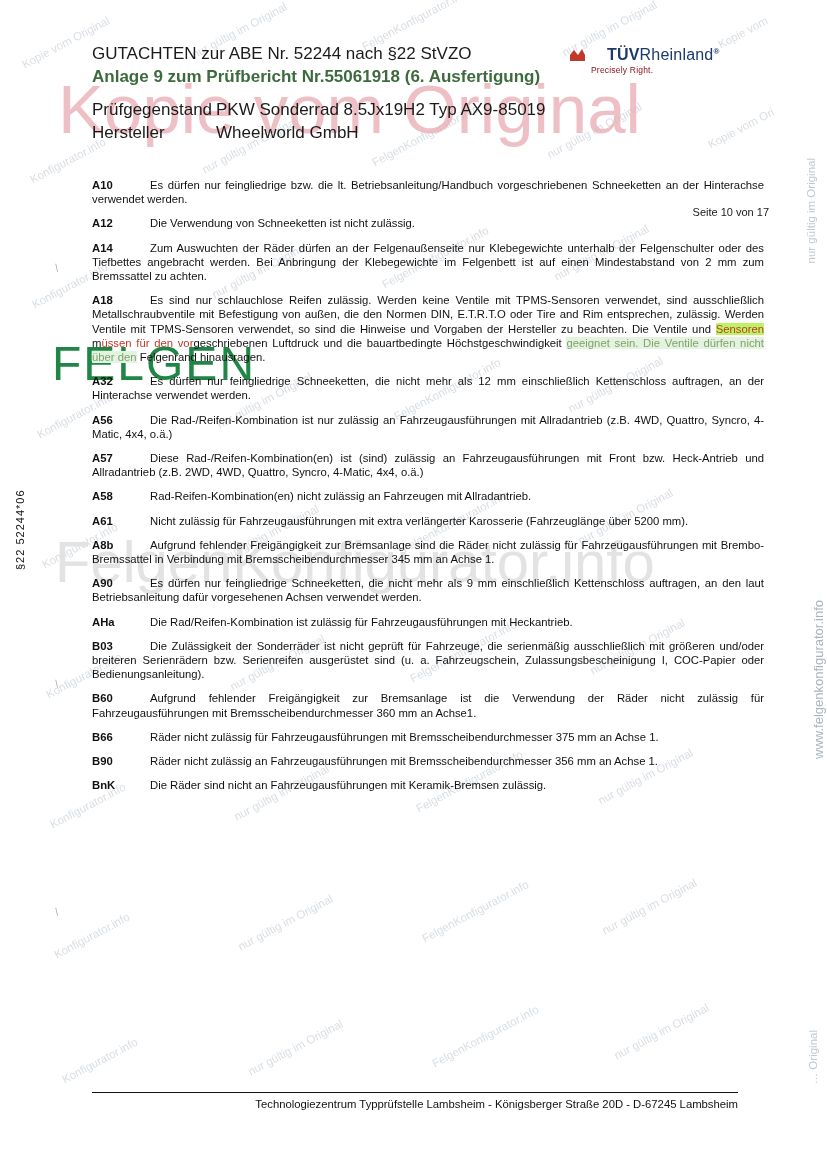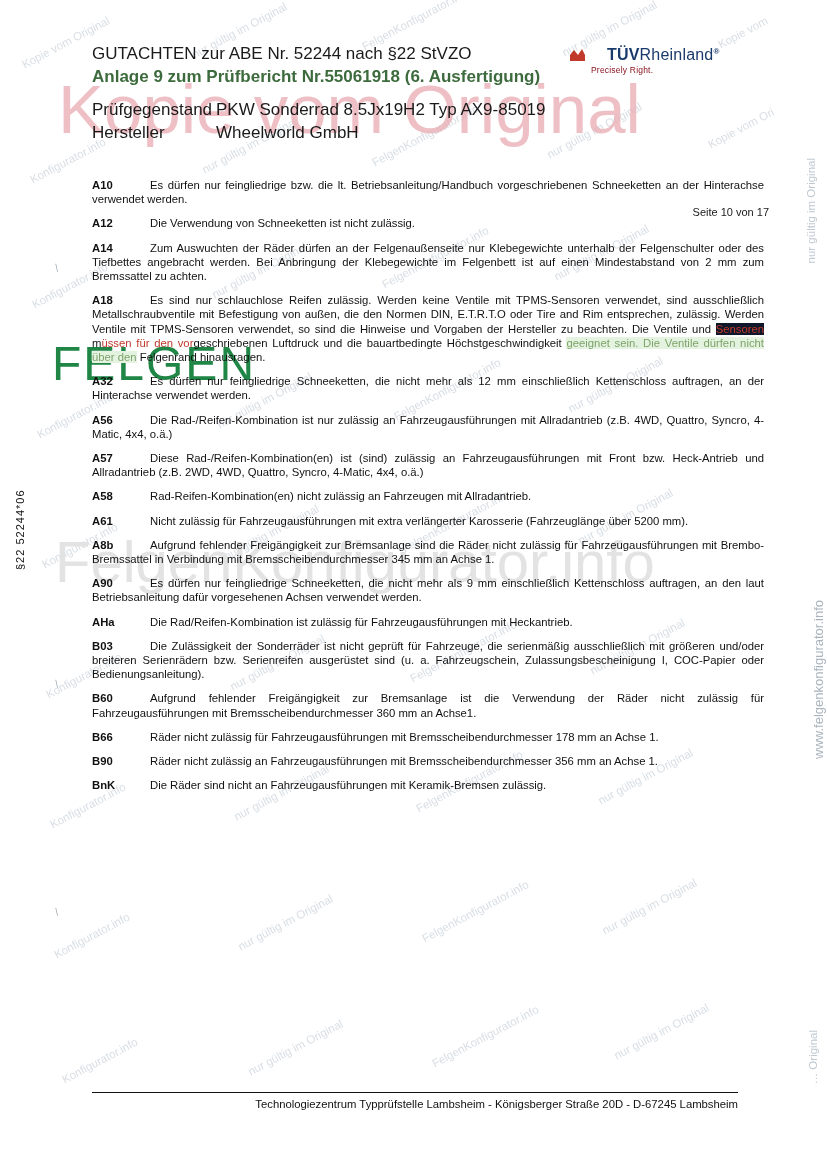--- a/index.html
+++ b/index.html
@@ -194,21 +194,21 @@
   .item p {
     margin: 0;
     text-align: justify;
   }
   .hl-red { color: #c0392b; }
   .hl-green-text { color: #7fa36a; }
   .hl-green-bg {
     background: #e3f3e0;
   }
   .hl-pink-bg {
-    background: #0f172a;
+    background: #bef264;
   }
 
   
   .margin-mark {
     position: absolute;
     left: 56px;
     font-size: 10px;
     color: #8d9aa6;
     transform: rotate(-45deg);
   }
@@ -378,21 +378,21 @@
     <div class="item">
       <p><span class="code">B03</span><span class="txt">Die Zulässigkeit der Sonderräder ist nicht geprüft für Fahrzeuge, die serienmäßig ausschließlich mit größeren und/oder breiteren Serienrädern bzw. Serienreifen ausgerüstet sind (u. a. Fahrzeugschein, Zulassungsbescheinigung I, COC-Papier oder Bedienungsanleitung).</span></p>
     </div>
 
 
     <div class="item">
       <p><span class="code">B60</span><span class="txt">Aufgrund fehlender Freigängigkeit zur Bremsanlage ist die Verwendung der Räder nicht zulässig für Fahrzeugausführungen mit Bremsscheibendurchmesser 360 mm an Achse1.</span></p>
     </div>
 
     <div class="item">
-      <p><span class="code">B66</span><span class="txt">Räder nicht zulässig für Fahrzeugausführungen mit Bremsscheibendurchmesser 178 mm an Achse 1.</span></p>
+      <p><span class="code">B66</span><span class="txt">Räder nicht zulässig für Fahrzeugausführungen mit Bremsscheibendurchmesser 375 mm an Achse 1.</span></p>
     </div>
 
     <div class="item">
       <p><span class="code">B90</span><span class="txt">Räder nicht zulässig an Fahrzeugausführungen mit Bremsscheibendurchmesser 356 mm an Achse 1.</span></p>
     </div>
 
     <div class="item">
       <p><span class="code">BnK</span><span class="txt">Die Räder sind nicht an Fahrzeugausführungen mit Keramik-Bremsen zulässig.</span></p>
     </div>
 

